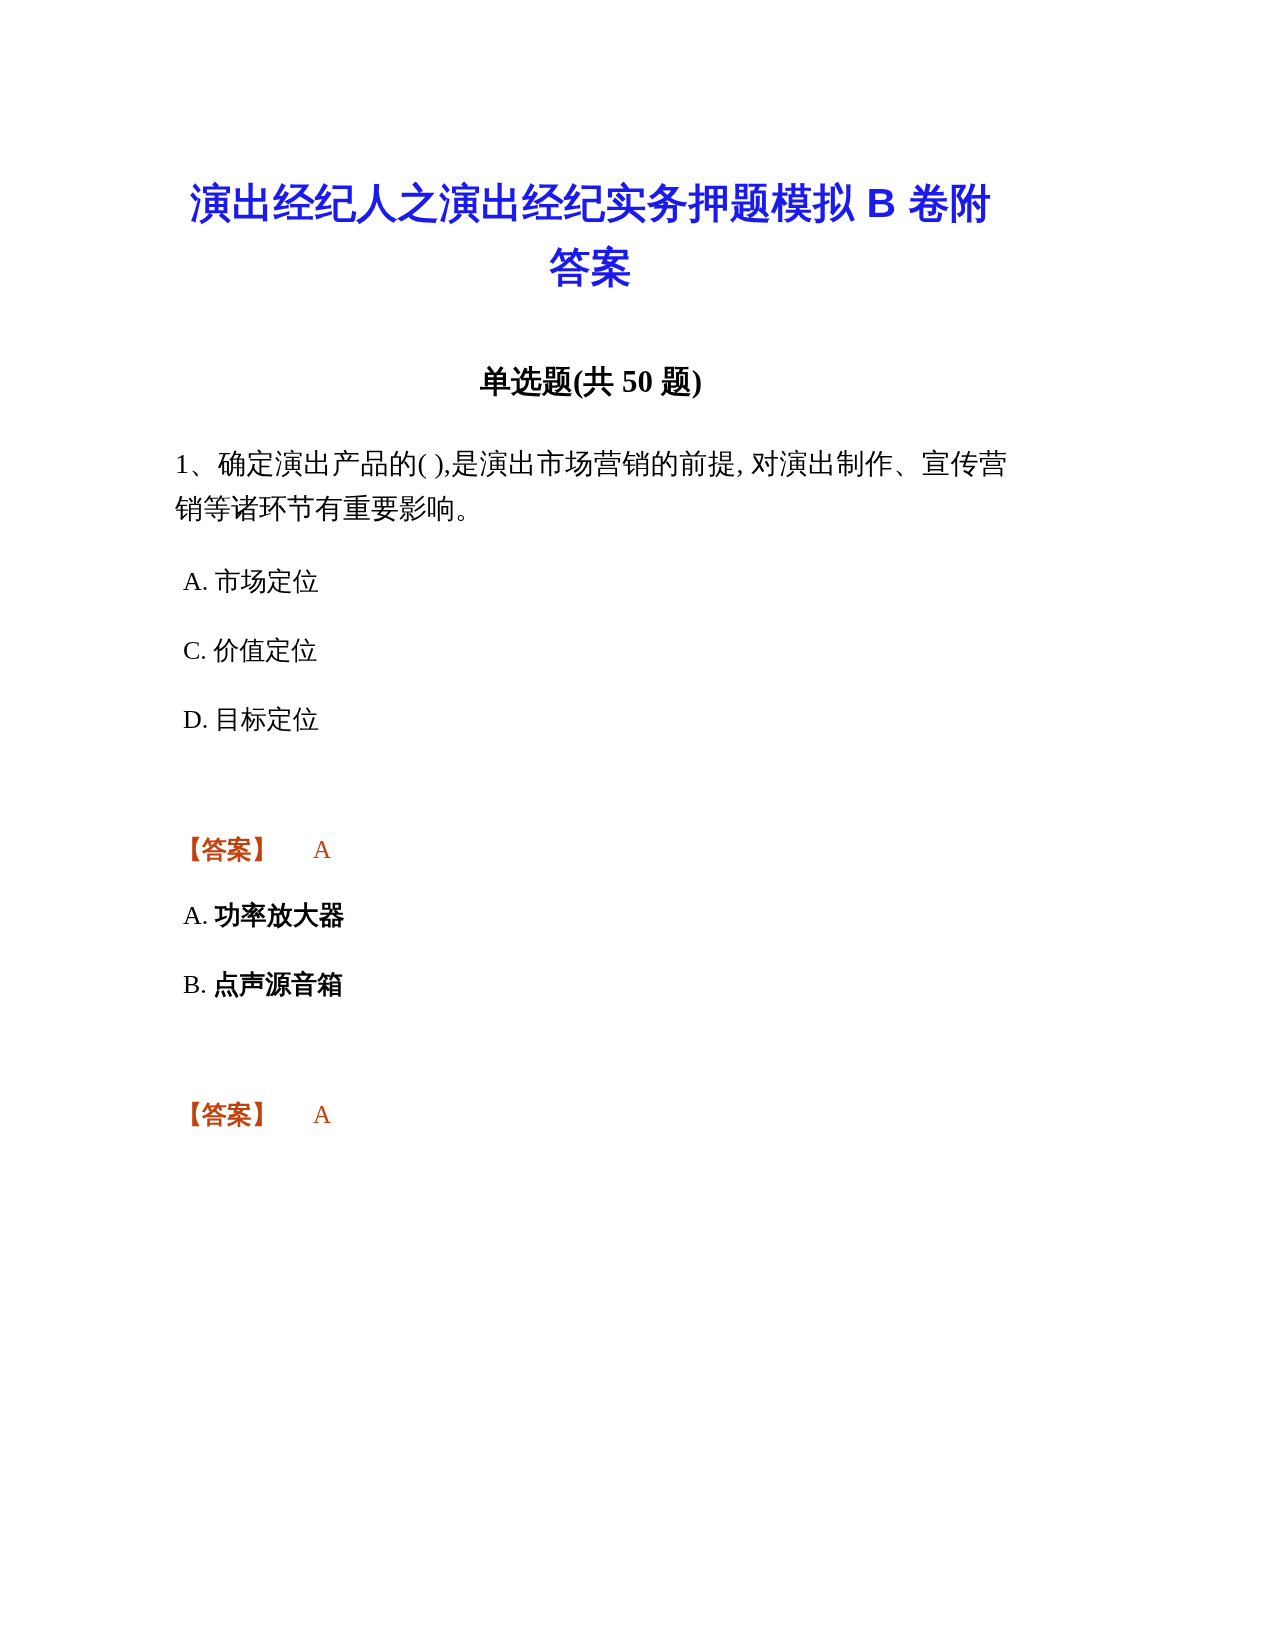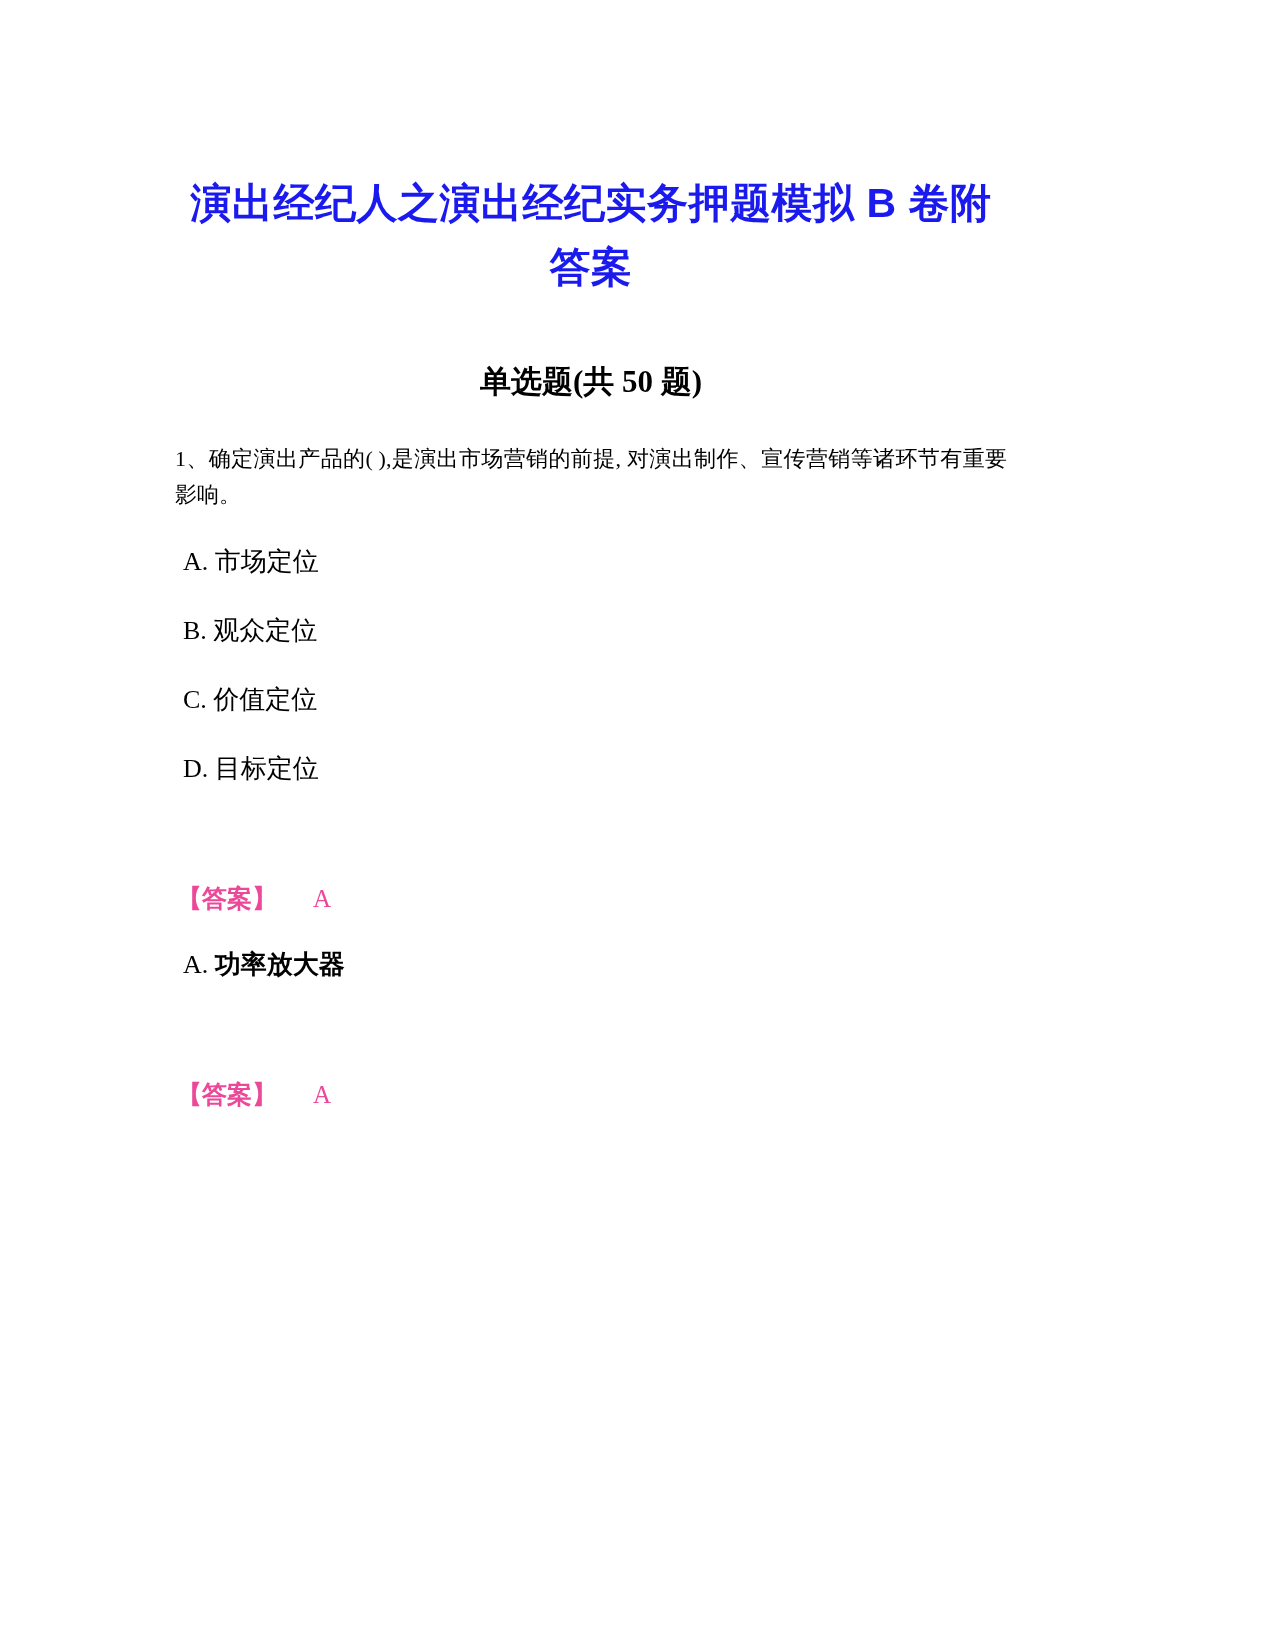--- a/index.html
+++ b/index.html
@@ -36,21 +36,21 @@
   }
   .section-heading {
     text-align: center;
     font-size: 31px;
     font-weight: bold;
     margin: 0;
     padding-top: 62px;
     font-family: "Liberation Serif", serif;
   }
   .question {
-    font-size: 22px;
+    font-size: 28px;
     line-height: 1.62;
     margin: 0;
     padding-top: 34px;
     text-align: justify;
   }
   .q-first {
     padding-top: 38px;
   }
   .option {
     font-size: 26px;
@@ -59,21 +59,21 @@
     padding-top: 30px;
     padding-left: 8px;
   }
   .option .opt-letter {
     font-family: "Liberation Serif", serif;
   }
   .gap-after-options {
     height: 86px;
   }
   .answer-line {
-    color: #ec4899;
+    color: #c2410c;
     font-size: 25px;
     font-weight: bold;
     padding-top: 8px;
     padding-left: 2px;
     font-family: "Liberation Sans", sans-serif;
   }
   .answer-line .answer-value {
     font-weight: normal;
     padding-left: 36px;
     font-family: "Liberation Serif", serif;
@@ -96,43 +96,43 @@
 
   <div class="question q-first">
     <span>1、</span><span>确定演出产品的(     ),是演出市场营销的前提, 对演出制作、宣传营销等诸环节有重要影响。</span>
   </div>
 
   <div class="option">
     <span class="opt-letter">A.</span>
     <span>市场定位</span>
   </div>
   <div class="option">
-    <span class="opt-letter">B.</span>
-    <span>观众定位</span>
-  </div>
-  <div class="option">
     <span class="opt-letter">C.</span>
     <span>价值定位</span>
   </div>
   <div class="option">
     <span class="opt-letter">D.</span>
     <span>目标定位</span>
   </div>
 
   <div class="gap-after-options"></div>
 
   <div class="answer-line">
     <span>【答案】</span><span class="answer-value">A</span>
   </div>
 
 
   <div class="option">
     <span class="opt-letter">A.</span>
     <span class="bold">功率放大器</span>
   </div>
+  <div class="option">
+    <span class="opt-letter">B.</span>
+    <span class="bold">点声源音箱</span>
+  </div>
 
   <div class="gap-after-options"></div>
 
   <div class="answer-line">
     <span>【答案】</span><span class="answer-value">A</span>
   </div>
 
 </div>
 
 </body></html>

